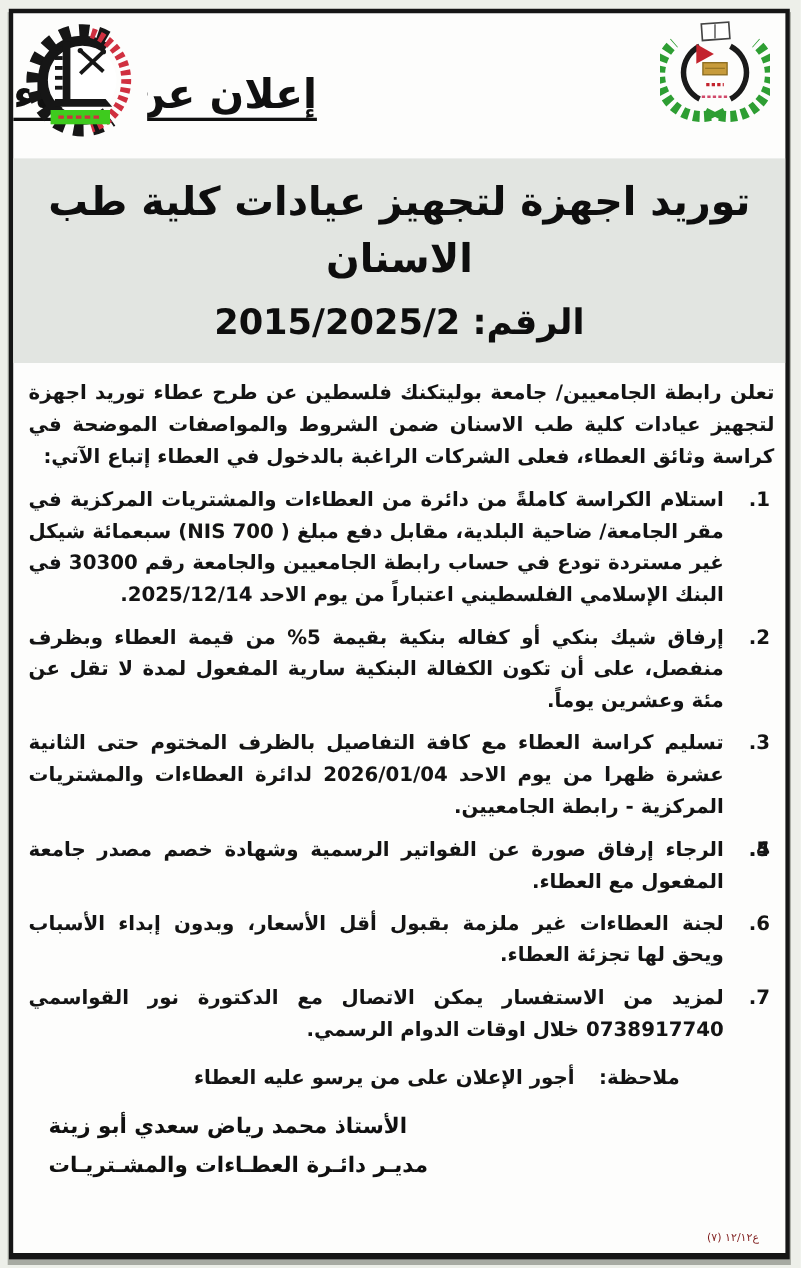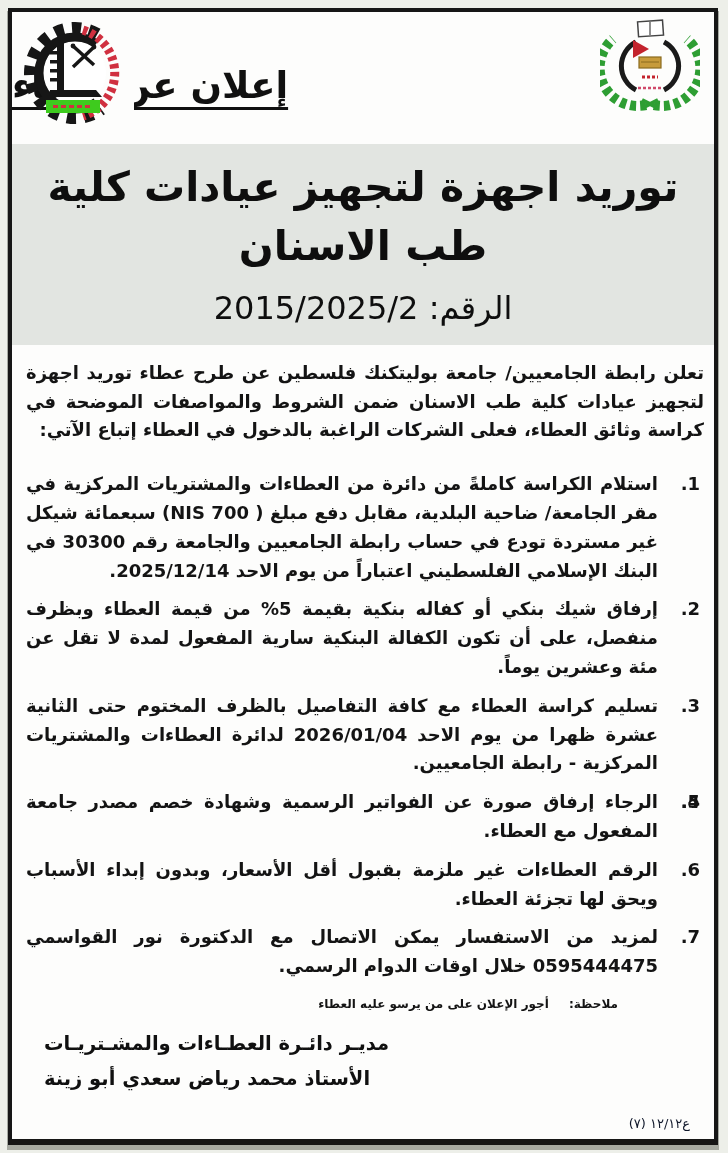--- a/index.html
+++ b/index.html
@@ -29,47 +29,47 @@
     text-decoration:underline; text-decoration-thickness:3px; text-underline-offset:9px;
     direction:rtl;
   }
   
   .banner {
     background:#e2e5e1;
     text-align:center; direction:rtl;
     padding:14px 6px 18px;
     color:#0e0e0e;
   }
-  .banner-line1 { font-size:41px; font-weight:800; line-height:1.45; }
-  .banner-line2 { font-size:32px; font-weight:400; margin-top:12px; }
+  .banner-line1 { font-size:36px; font-weight:800; line-height:1.45; }
+  .banner-line2 { font-size:32px; font-weight:700; margin-top:12px; }
   
   .content {
     direction:rtl;
     padding:14px 10px 0 14px;
     color:#141414;
     font-size:18px; font-weight:700;
     line-height:1.6;
   }
-  .intro { text-align:justify; margin:0 0 25px; }
+  .intro { text-align:justify; margin:0 0 10px; }
   .item  { position:relative; padding-right:46px; margin-bottom:10px; text-align:justify; }
   .item .num {
     position:absolute; right:4px; top:0;
     width:34px; text-align:right; direction:rtl;
   }
-  .note { margin:14px 86px 8px 0; font-size:12px; }
+  .note { margin:14px 86px 8px 0; font-size:18px; }
   .note-label { margin-left:16px; }
   
   .signature {
     direction:rtl; text-align:left;
     padding-left:18px; margin-top:12px;
     font-size:19.5px; font-weight:800; line-height:1.8; color:#101010;
   }
   .ad-code {
     position:absolute; right:24px; bottom:8px;
-    direction:rtl; font-size:13px; font-weight:400; color:#0f172a;
+    direction:rtl; font-size:10px; font-weight:400; color:#7f1d1d;
   }
 </style>
 </head>
 <body>
 
 <div class="ad-frame">
 
   <div class="header">
 
     <svg class="logo-left" viewBox="0 0 114 110">
@@ -150,32 +150,32 @@
     </div>
     <div class="item">
       <span class="num">4.</span>
     </div>
     <div class="item">
       <span class="num">5.</span>
       <span>الرجاء إرفاق صورة عن الفواتير الرسمية وشهادة خصم مصدر جامعة المفعول مع العطاء.</span>
     </div>
     <div class="item">
       <span class="num">6.</span>
-      <span>الرقم العطاءات غير ملزمة بقبول أقل الأسعار، وبدون إبداء الأسباب ويحق لها تجزئة العطاء.</span>
+      <span>لجنة العطاءات غير ملزمة بقبول أقل الأسعار، وبدون إبداء الأسباب ويحق لها تجزئة العطاء.</span>
     </div>
     <div class="item">
       <span class="num">7.</span>
-      <span>لمزيد من الاستفسار يمكن الاتصال مع الدكتورة نور القواسمي 0595444475 خلال اوقات الدوام الرسمي.</span>
+      <span>لمزيد من الاستفسار يمكن الاتصال مع الدكتورة نور القواسمي 0738917740 خلال اوقات الدوام الرسمي.</span>
     </div>
 
     <div class="note">
       <span class="note-label">ملاحظة:</span>
       <span>أجور الإعلان على من يرسو عليه العطاء</span>
     </div>
 
     <div class="signature">
+      <div>الأستاذ محمد رياض سعدي أبو زينة</div>
       <div>مديـر دائـرة العطـاءات والمشـتريـات</div>
-      <div>الأستاذ محمد رياض سعدي أبو زينة</div>
     </div>
   </div>
 
   <div class="ad-code">ع١٢/١٢ (٧)</div>
 </div>
 
 </body></html>

